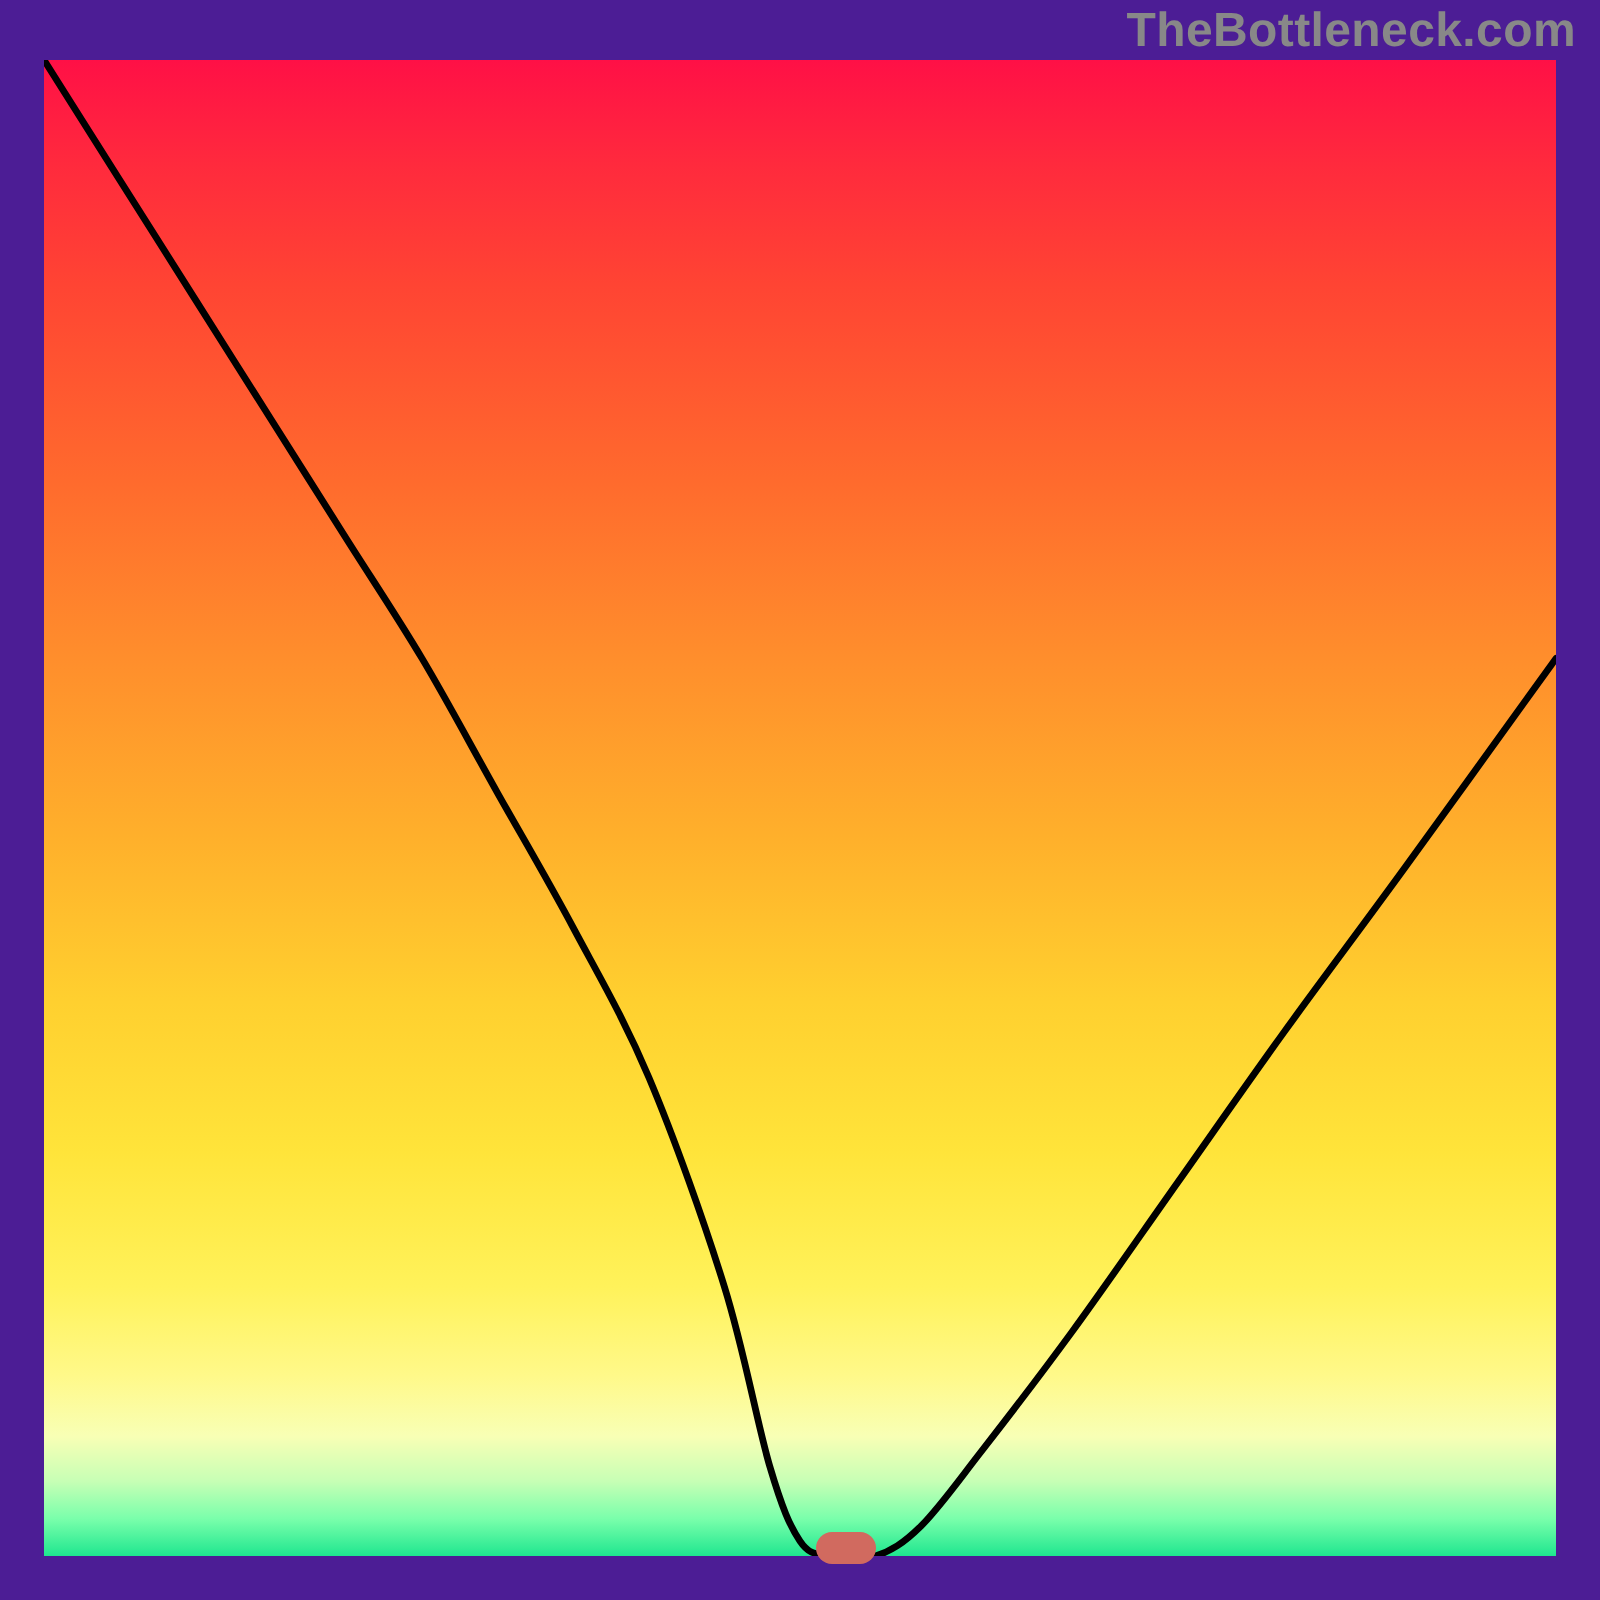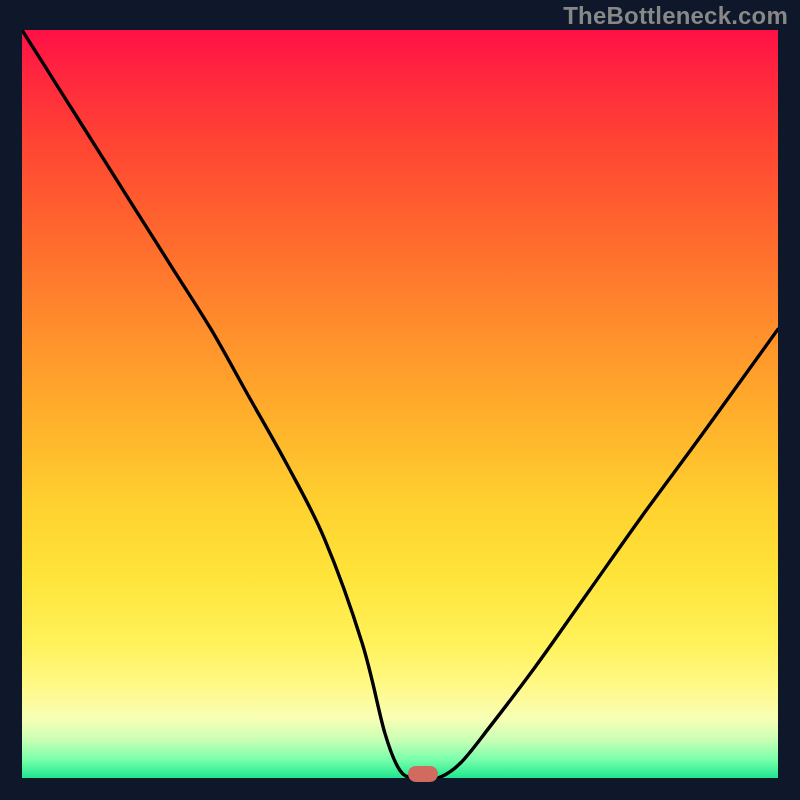--- a/index.html
+++ b/index.html
@@ -9,21 +9,21 @@
     height: 800px;
     background: #000;
     overflow: hidden;
   }
   .frame {
     position: absolute;
     left: 0;
     top: 0;
     width: 800px;
     height: 800px;
-    background: #0f172a;
+    background: #4c1d95;
   }
   .watermark {
     position: absolute;
     top: 2px;
     right: 12px;
     font-family: Arial, Helvetica, sans-serif;
     font-size: 24px;
     font-weight: 600;
     color: #888;
     letter-spacing: 0.2px;

